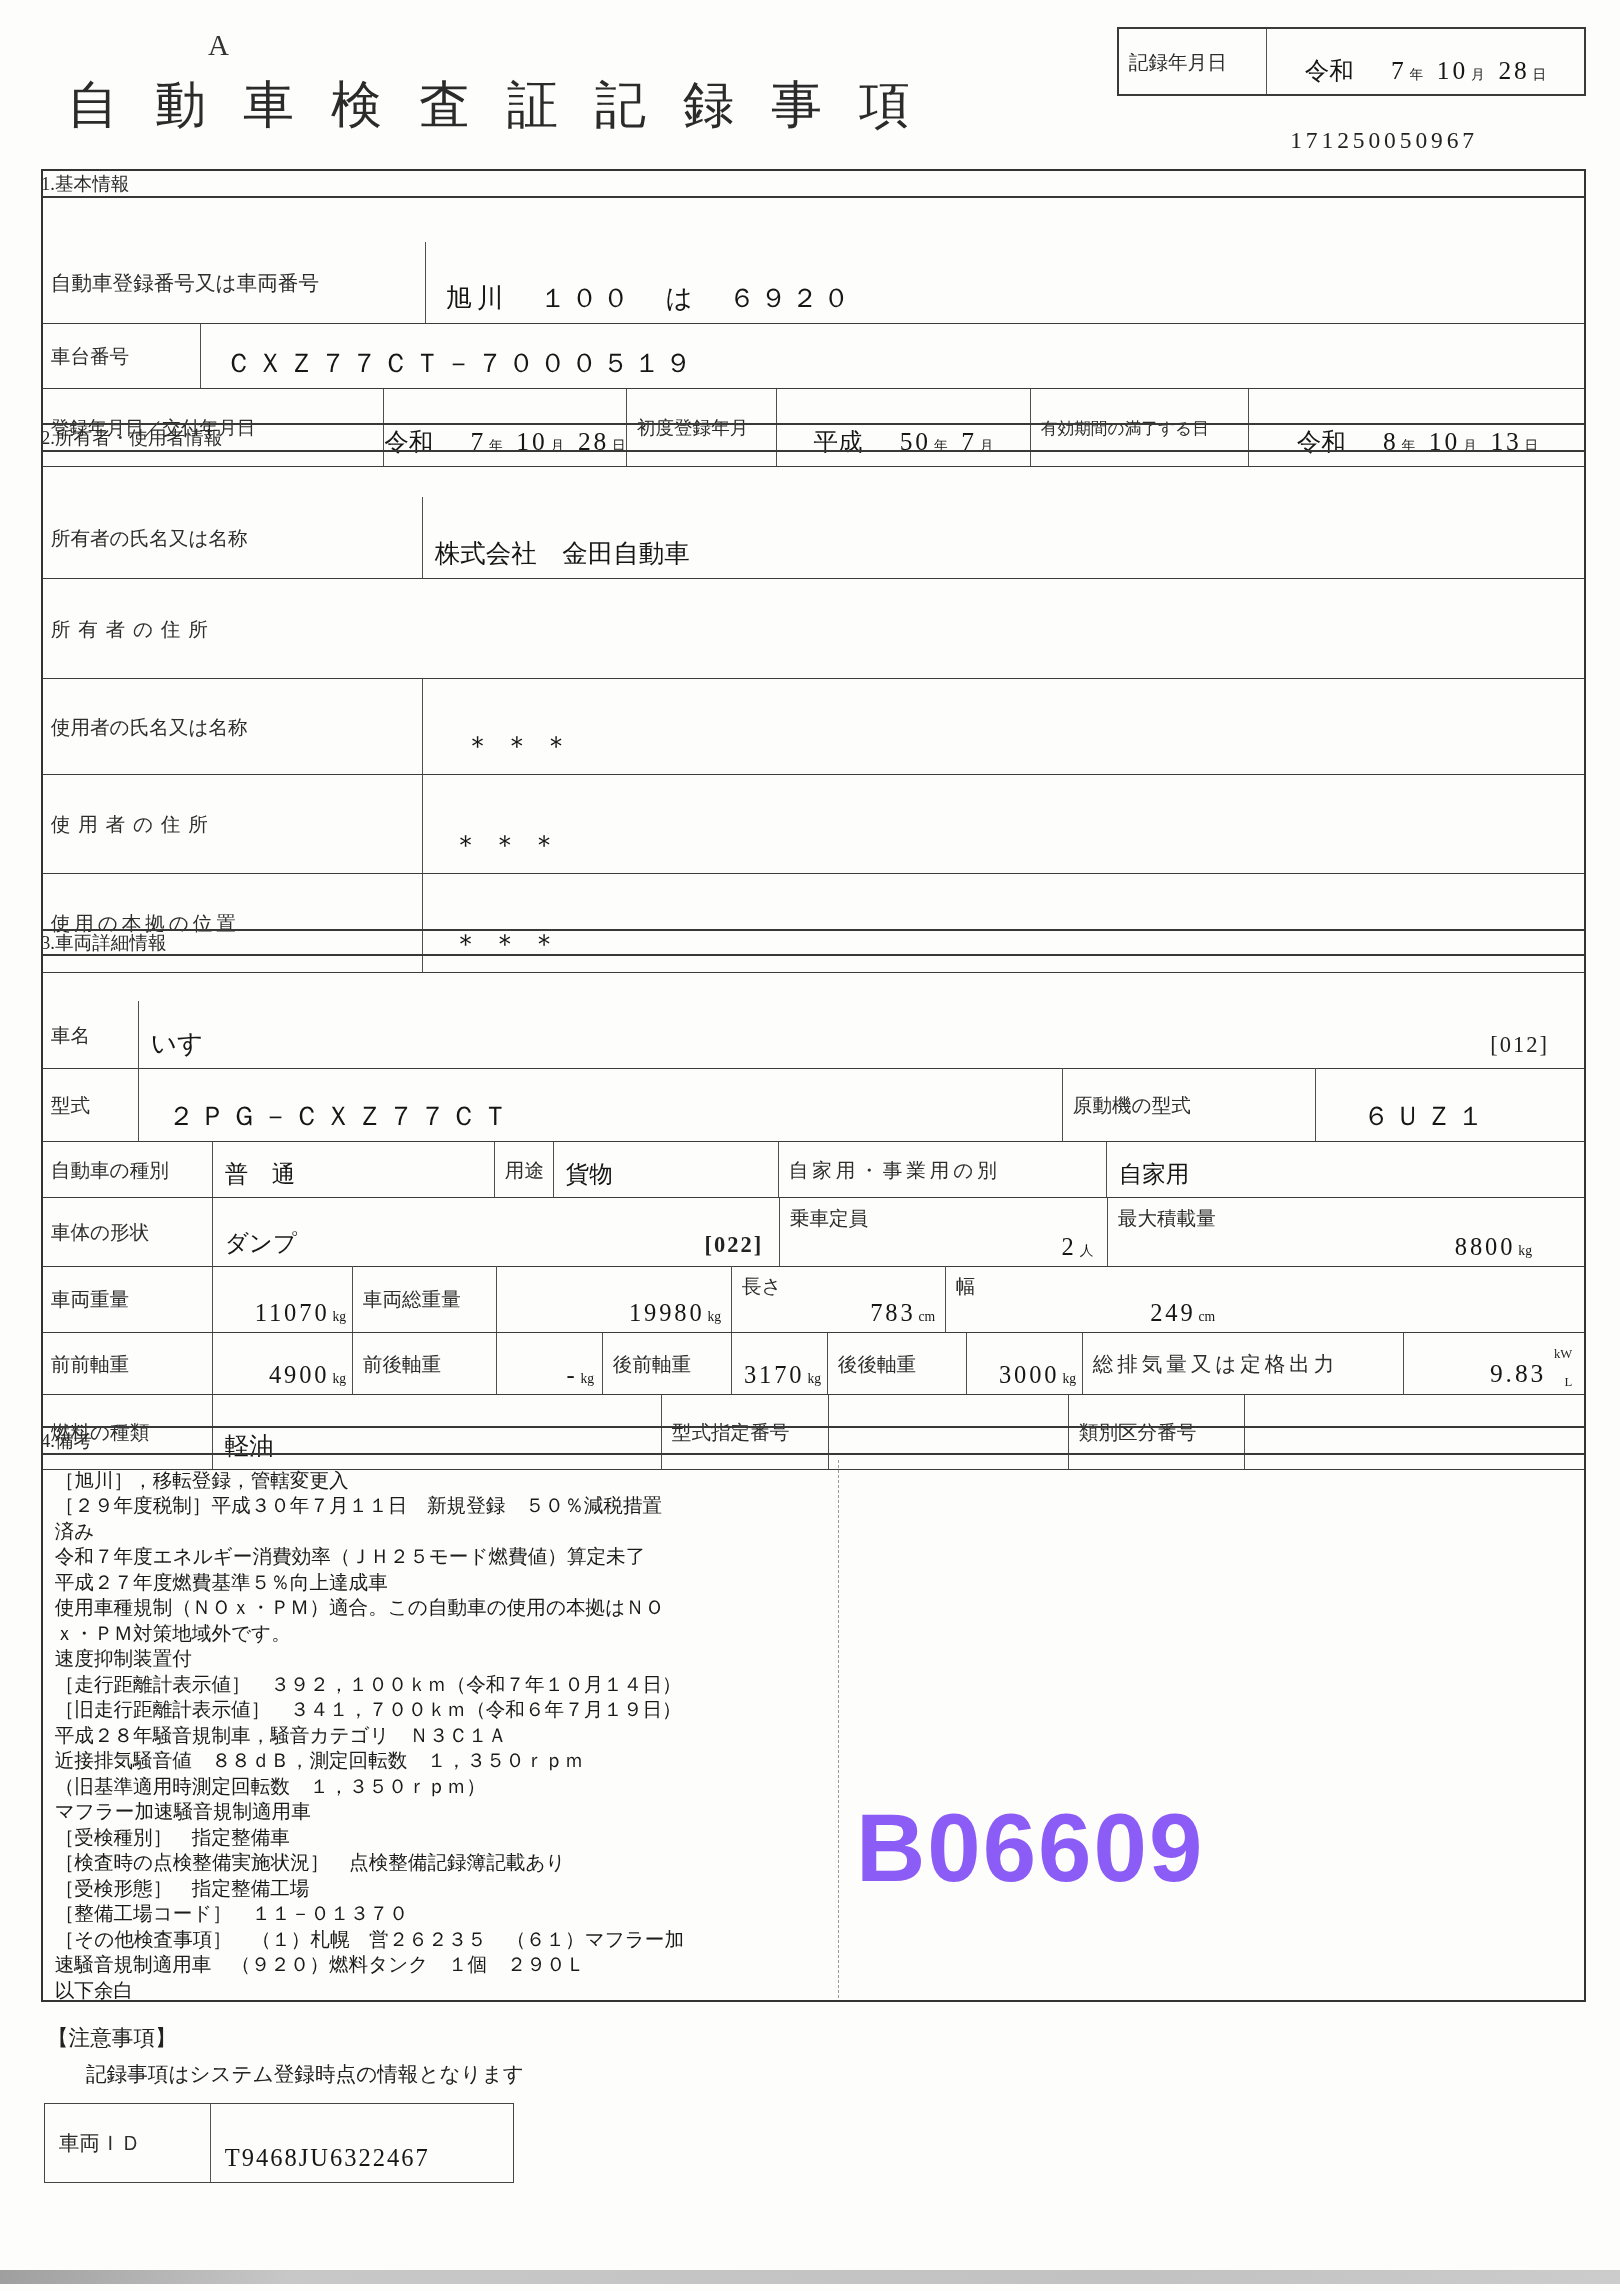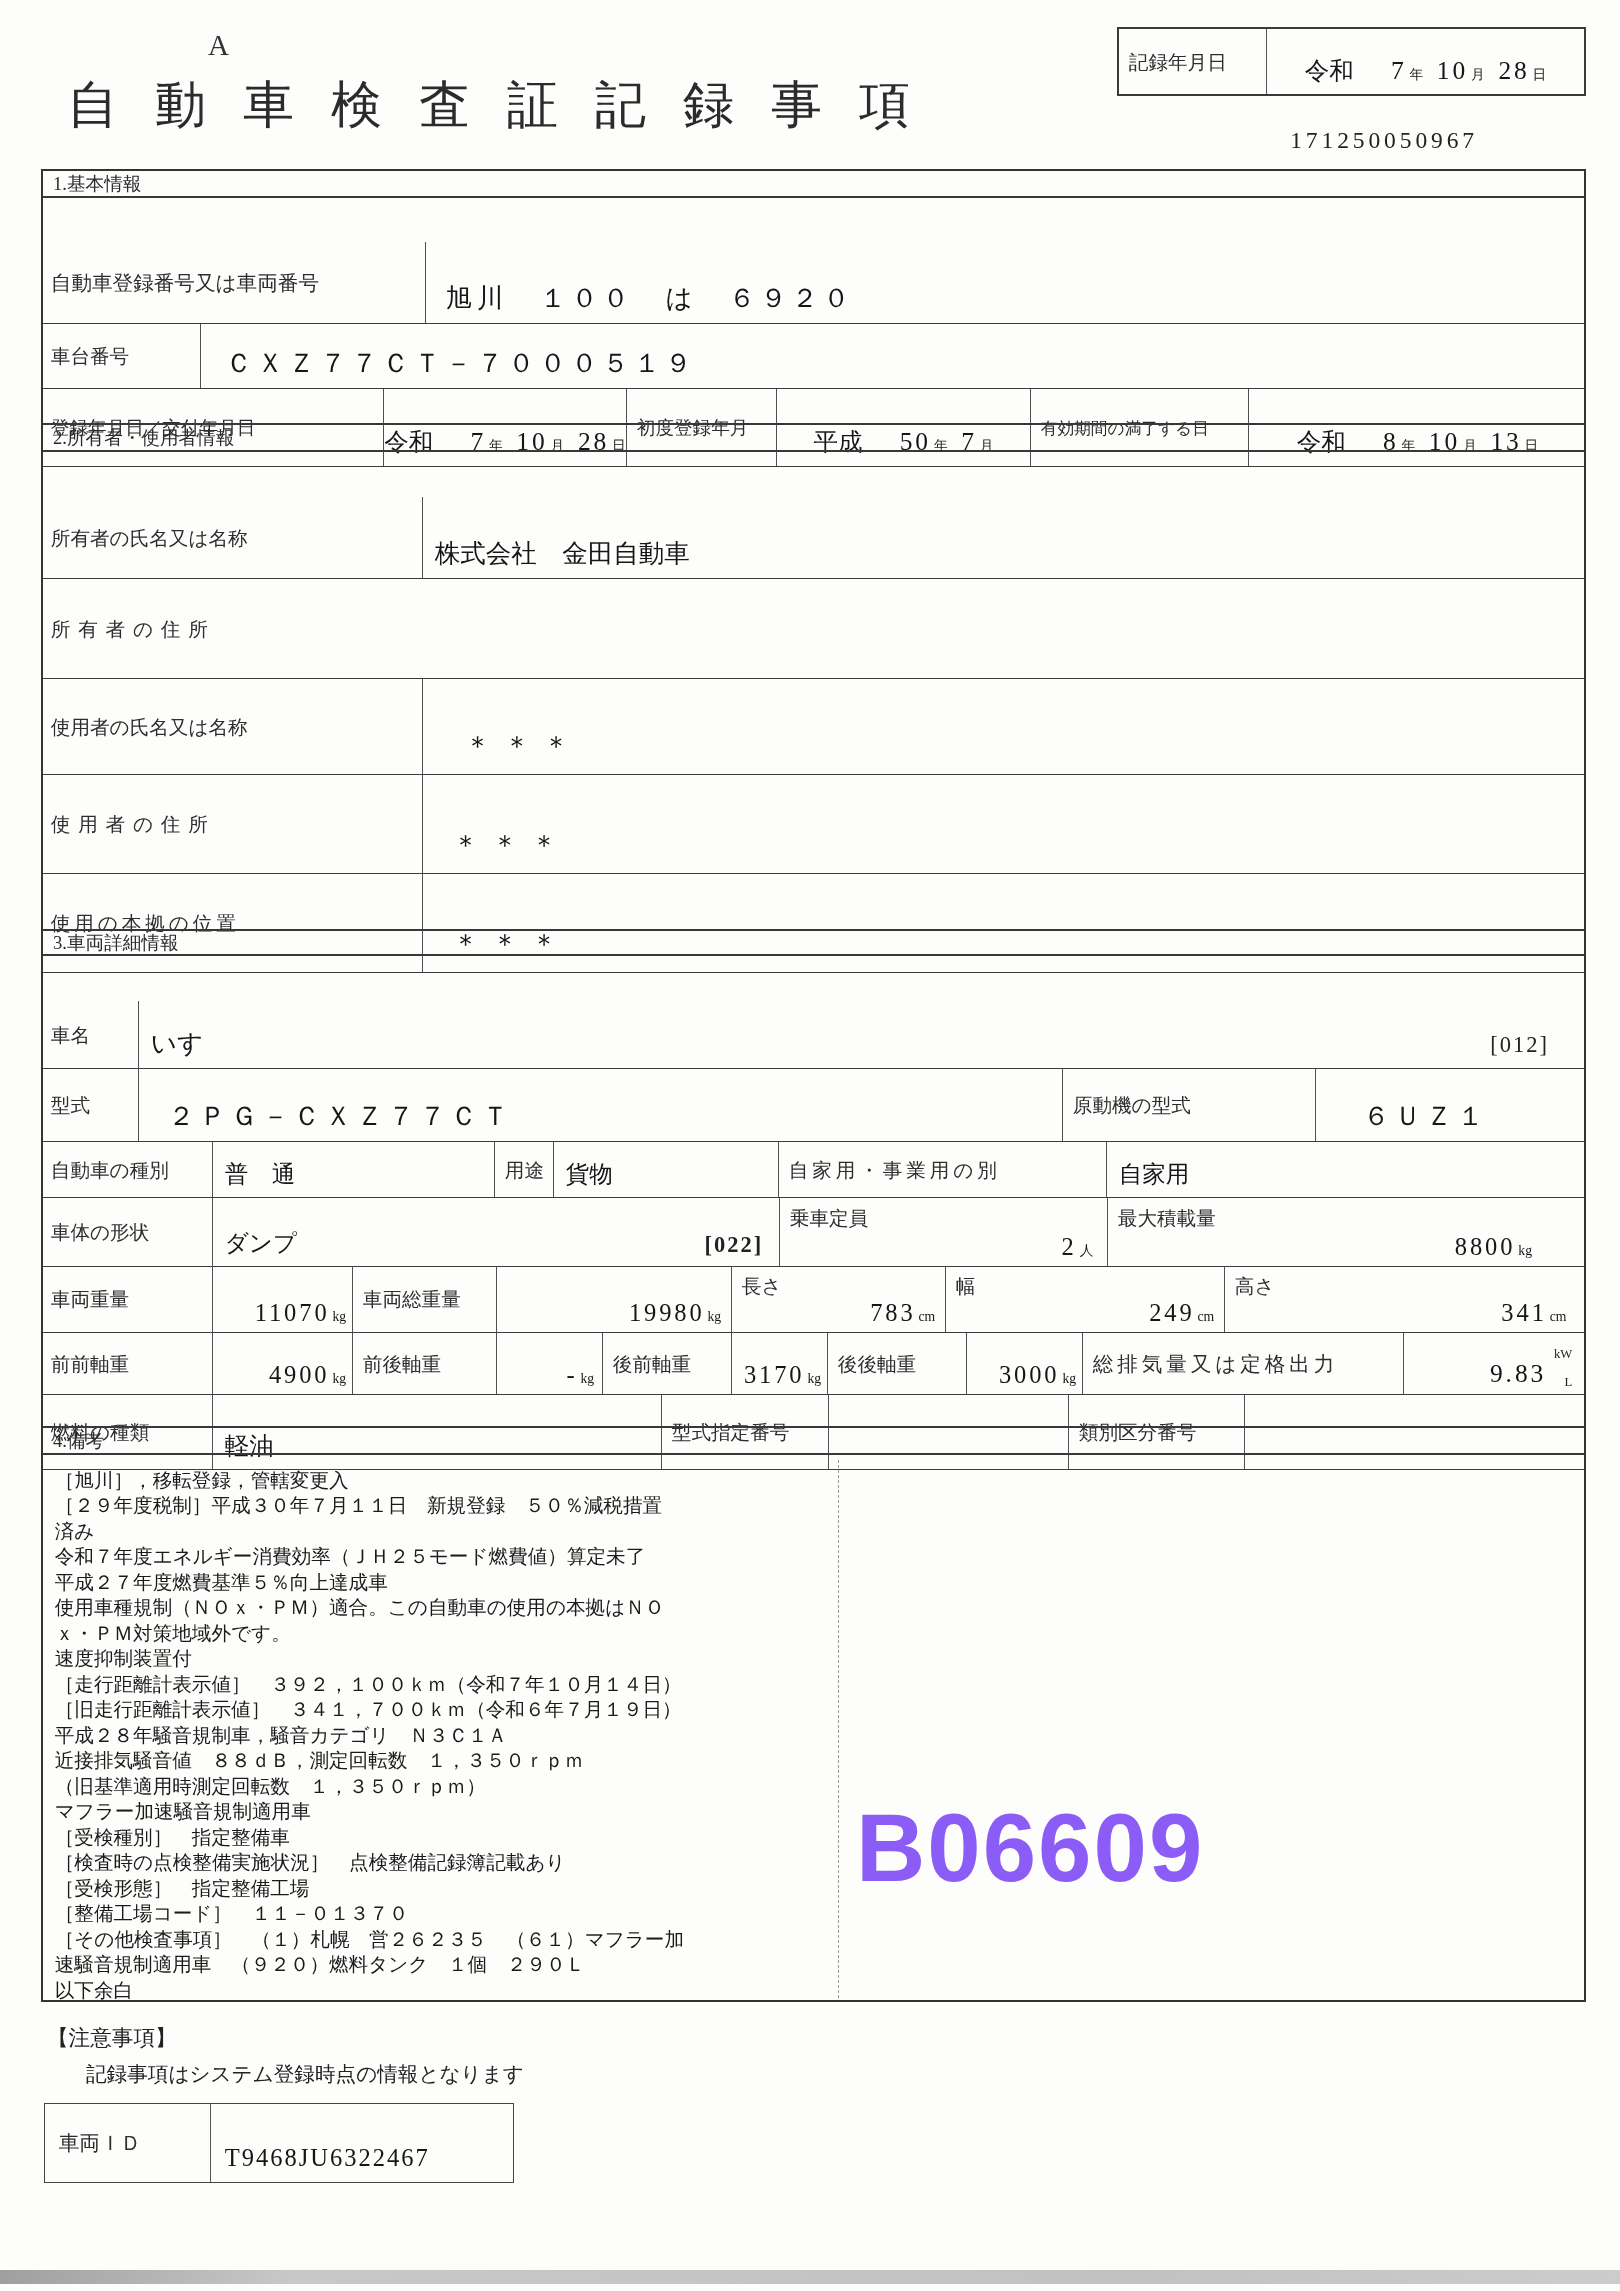--- a/index.html
+++ b/index.html
@@ -9,21 +9,21 @@
   
   .pagemark{left:208px;top:29px;font-size:29px;color:#333;}
   .title{left:67px;top:71px;font-size:51px;letter-spacing:37px;color:#2b2b2b;}
   .docnum{top:127px;right:142px;font-size:23.5px;letter-spacing:3.9px;color:#222;}
   .recbox{left:1117px;top:27.4px;width:469px;height:69px;border:2px solid #3a3a3a;box-sizing:border-box;display:flex;}
   .recbox .lcell{width:147px;border-right:1.6px solid #555;position:relative;}
   .recbox .vcell{flex:1;position:relative;}
   
   .frame{left:41px;top:169px;width:1545px;height:1833px;border:2.2px solid #333;box-sizing:border-box;pointer-events:none;z-index:6;}
   .row{position:absolute;left:41px;width:1545px;display:flex;box-sizing:border-box;border-bottom:1.8px solid #3c3c3c;background:transparent;margin-top:44px;}
-  .band{position:absolute;left:41px;width:1545px;box-sizing:border-box;border-top:2px solid #383838;border-bottom:2px solid #383838;display:flex;align-items:center;padding-left:12px;font-size:18.6px;color:#2a2a2a;background:transparent;}
+  .band{position:absolute;left:41px;width:1545px;box-sizing:border-box;border-top:2px solid #383838;border-bottom:2px solid #383838;display:flex;align-items:center;padding-left:0;font-size:18.6px;color:#2a2a2a;background:transparent;}
   .c{position:relative;box-sizing:border-box;border-right:1.6px solid #4f4f4f;height:100%;}
   .c:last-child{border-right:none;}
   .fx{flex:1;}
   .lab{position:absolute;left:9.8px;top:50%;transform:translateY(-50%);font-size:19.6px;color:#2d2d2d;white-space:nowrap;}
   .lab.top{top:6.9px;transform:none;}
   .lab.s17{font-size:16.7px;}
   .lab.s19{font-size:18.6px;}
   .lab.s21{font-size:20.6px;}
   .ls4{letter-spacing:3.9px;}
   .ls8{letter-spacing:7.8px;}
@@ -255,24 +255,20 @@
       <span class="val r" style="right:9.8px;bottom:4.9px;font-size:24.5px;"><span class="num">19980</span><span class="u">kg</span></span>
     </div>
     <div class="c" style="width:214px;">
       <span class="lab top">長さ</span>
       <span class="val r" style="right:9.8px;bottom:4.9px;font-size:24.5px;"><span class="num">783</span><span class="u">cm</span></span>
     </div>
     <div class="c" style="width:279px;">
       <span class="lab top">幅</span>
       <span class="val r" style="right:9.8px;bottom:4.9px;font-size:24.5px;"><span class="num">249</span><span class="u">cm</span></span>
     </div>
-    <div class="c fx">
-      <span class="lab top">高さ</span>
-      <span class="val r" style="right:19.6px;bottom:4.9px;font-size:24.5px;"><span class="num">341</span><span class="u">cm</span></span>
-    </div>
   </div>
 
   <div class="row" style="top:1289px;height:62px;">
     <div class="c" style="width:172px;">
       <span class="lab">前前軸重</span>
     </div>
     <div class="c" style="width:140px;">
       <span class="val r" style="right:5.9px;bottom:4.9px;font-size:24.5px;"><span class="num">4900</span><span class="u">kg</span></span>
     </div>
     <div class="c" style="width:144px;">

